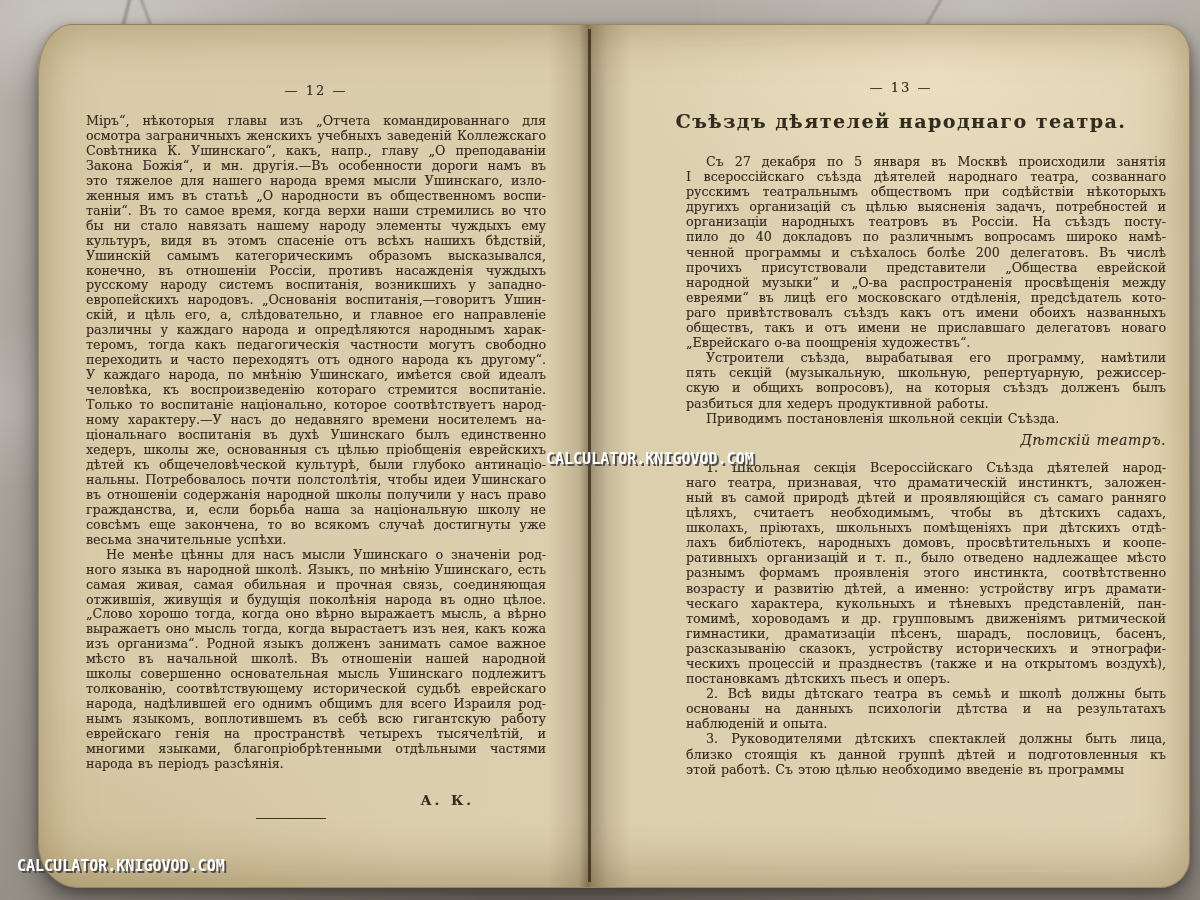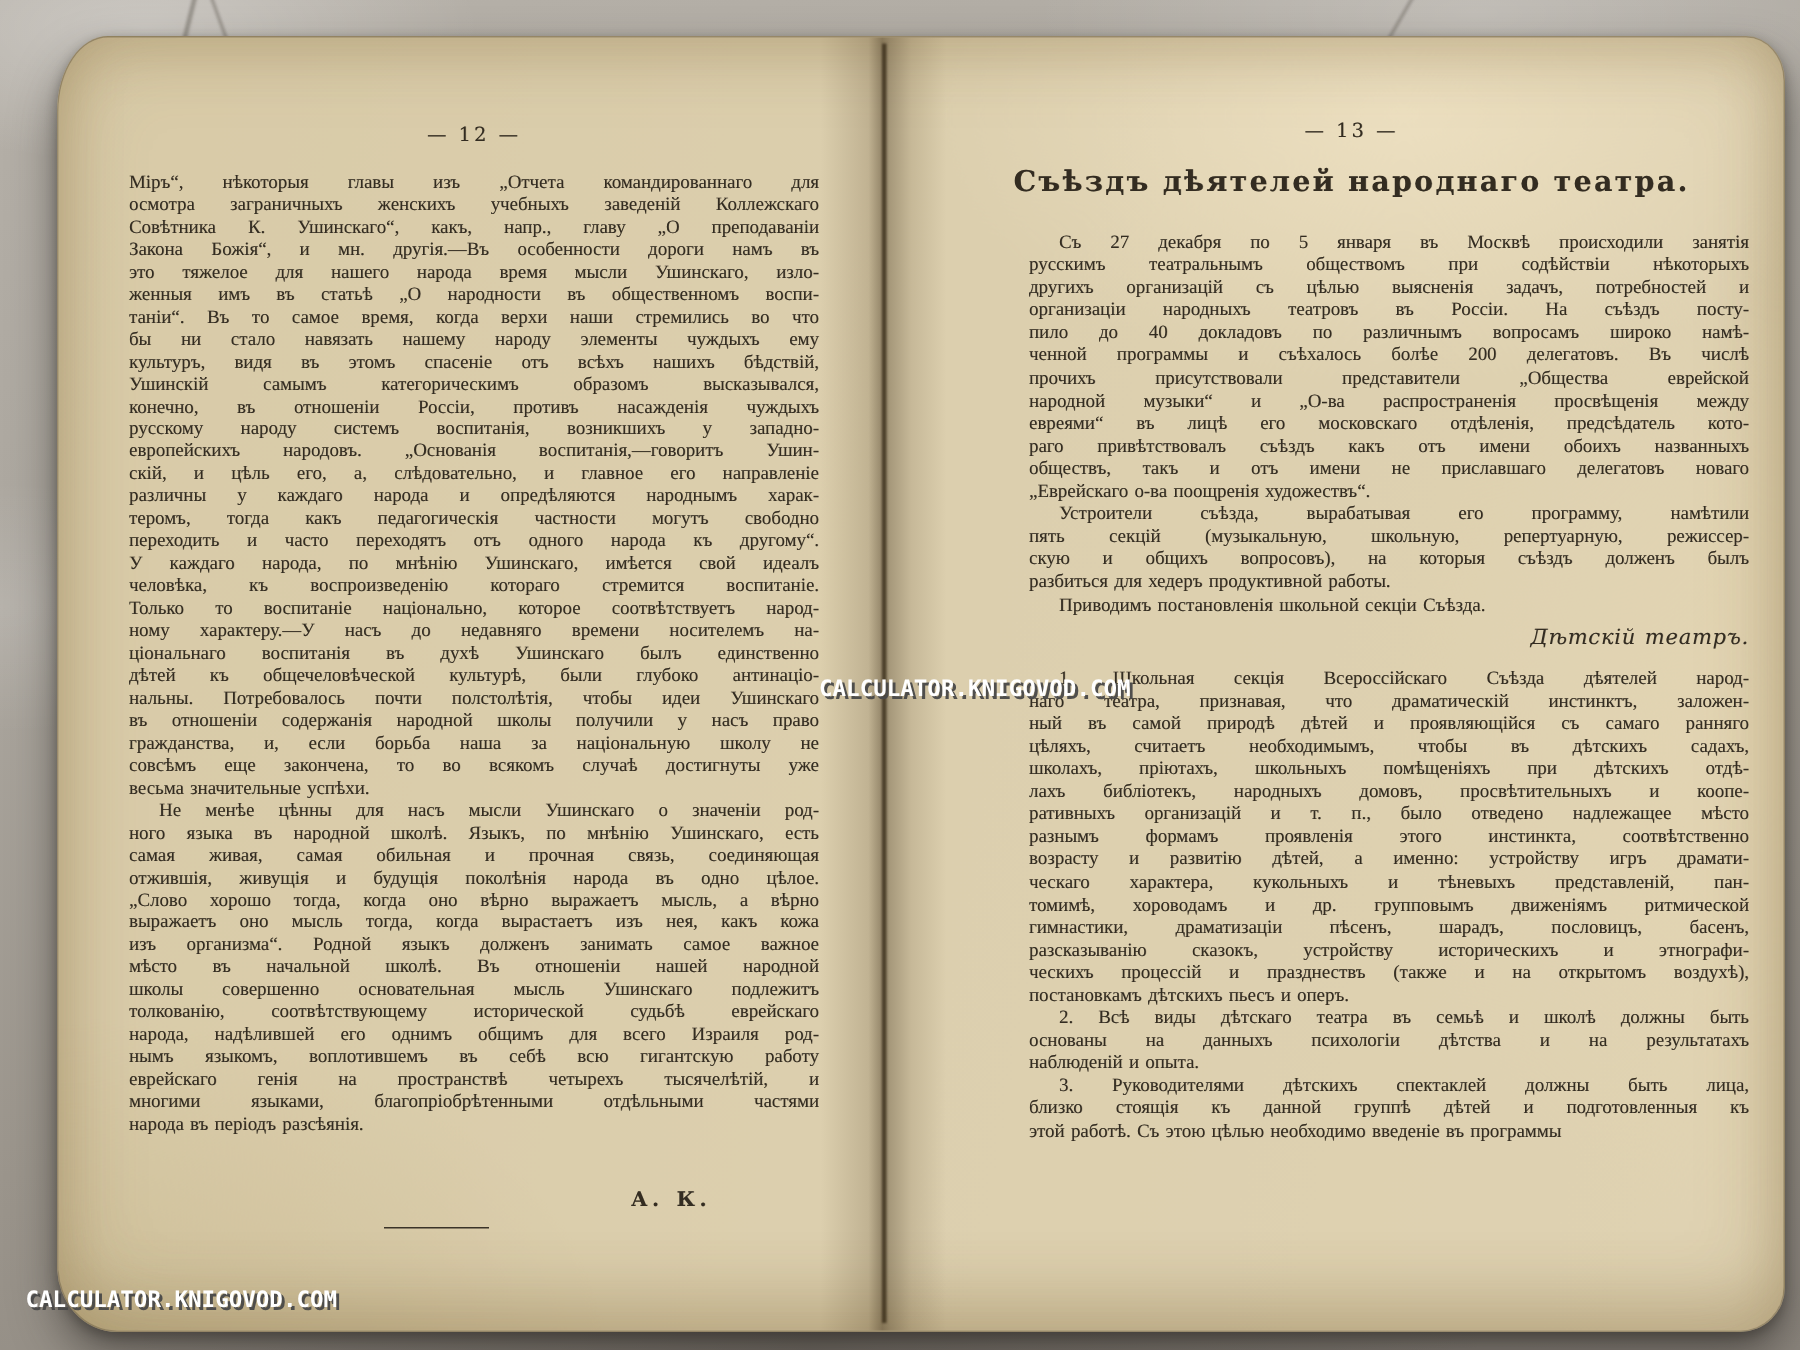--- a/index.html
+++ b/index.html
@@ -51,21 +51,21 @@
   .ink{color:#332c21;text-shadow:.3px .3px .3px rgba(51,44,33,.35);}
 
   .pagenum{position:absolute;text-align:center;font-size:13px;letter-spacing:2px;}
   .pagenum.left{left:47px;top:58px;width:460px;}
   .pagenum.right{left:622px;top:55px;width:480px;}
 
   .col{position:absolute;font-size:12.6px;word-spacing:1px;}
   .col.left{left:47px;top:89px;width:460px;line-height:14.95px;}
   .col.right{left:647px;top:129px;width:480px;line-height:15.1px;}
 
-  .para{margin:0;font-family:Liberation Serif, serif;}
+  .para{margin:0;}
   .line{text-align:justify;text-align-last:justify;white-space:normal;}
   .line.last{text-align-last:left;}
   .para.indent .line.first{text-indent:20px;}
 
   .article-title{
     position:absolute;left:622px;top:85px;width:480px;text-align:center;
     font-weight:bold;font-size:19px;letter-spacing:1.5px;
   }
   .subheading{text-align:right;font-style:italic;font-size:14px;
     letter-spacing:.5px;margin:7px 0 12px;}
@@ -115,20 +115,21 @@
           <div class="line">европейскихъ народовъ. „Основанія воспитанія,—говоритъ Ушин-</div>
           <div class="line">скій, и цѣль его, а, слѣдовательно, и главное его направленіе</div>
           <div class="line">различны у каждаго народа и опредѣляются народнымъ харак-</div>
           <div class="line">теромъ, тогда какъ педагогическія частности могутъ свободно</div>
           <div class="line">переходить и часто переходятъ отъ одного народа къ другому“.</div>
           <div class="line">У каждаго народа, по мнѣнію Ушинскаго, имѣется свой идеалъ</div>
           <div class="line">человѣка, къ воспроизведенію котораго стремится воспитаніе.</div>
           <div class="line">Только то воспитаніе національно, которое соотвѣтствуетъ народ-</div>
           <div class="line">ному характеру.—У насъ до недавняго времени носителемъ на-</div>
           <div class="line">ціональнаго воспитанія въ духѣ Ушинскаго былъ единственно</div>
+          <div class="line">хедеръ, школы же, основанныя съ цѣлью пріобщенія еврейскихъ</div>
           <div class="line">дѣтей къ общечеловѣческой культурѣ, были глубоко антинаціо-</div>
           <div class="line">нальны. Потребовалось почти полстолѣтія, чтобы идеи Ушинскаго</div>
           <div class="line">въ отношеніи содержанія народной школы получили у насъ право</div>
           <div class="line">гражданства, и, если борьба наша за національную школу не</div>
           <div class="line">совсѣмъ еще закончена, то во всякомъ случаѣ достигнуты уже</div>
           <div class="line last">весьма значительные успѣхи.</div>
         </div>
         <div class="para indent">
           <div class="line first">Не менѣе цѣнны для насъ мысли Ушинскаго о значеніи род-</div>
           <div class="line">ного языка въ народной школѣ. Языкъ, по мнѣнію Ушинскаго, есть</div>
@@ -154,20 +155,21 @@
     </div>
 
     <div class="pagenum right">— 13 —</div>
 
     <div class="article-title">Съѣздъ дѣятелей народнаго театра.</div>
 
     <div class="col right">
       <div>
           <div class="para indent">
             <div class="line first">Съ 27 декабря по 5 января въ Москвѣ происходили занятія</div>
+            <div class="line">I всероссійскаго съѣзда дѣятелей народнаго театра, созваннаго</div>
             <div class="line">русскимъ театральнымъ обществомъ при содѣйствіи нѣкоторыхъ</div>
             <div class="line">другихъ организацій съ цѣлью выясненія задачъ, потребностей и</div>
             <div class="line">организаціи народныхъ театровъ въ Россіи. На съѣздъ посту-</div>
             <div class="line">пило до 40 докладовъ по различнымъ вопросамъ широко намѣ-</div>
             <div class="line">ченной программы и съѣхалось болѣе 200 делегатовъ. Въ числѣ</div>
             <div class="line">прочихъ присутствовали представители „Общества еврейской</div>
             <div class="line">народной музыки“ и „О-ва распространенія просвѣщенія между</div>
             <div class="line">евреями“ въ лицѣ его московскаго отдѣленія, предсѣдатель кото-</div>
             <div class="line">раго привѣтствовалъ съѣздъ какъ отъ имени обоихъ названныхъ</div>
             <div class="line">обществъ, такъ и отъ имени не приславшаго делегатовъ новаго</div>

